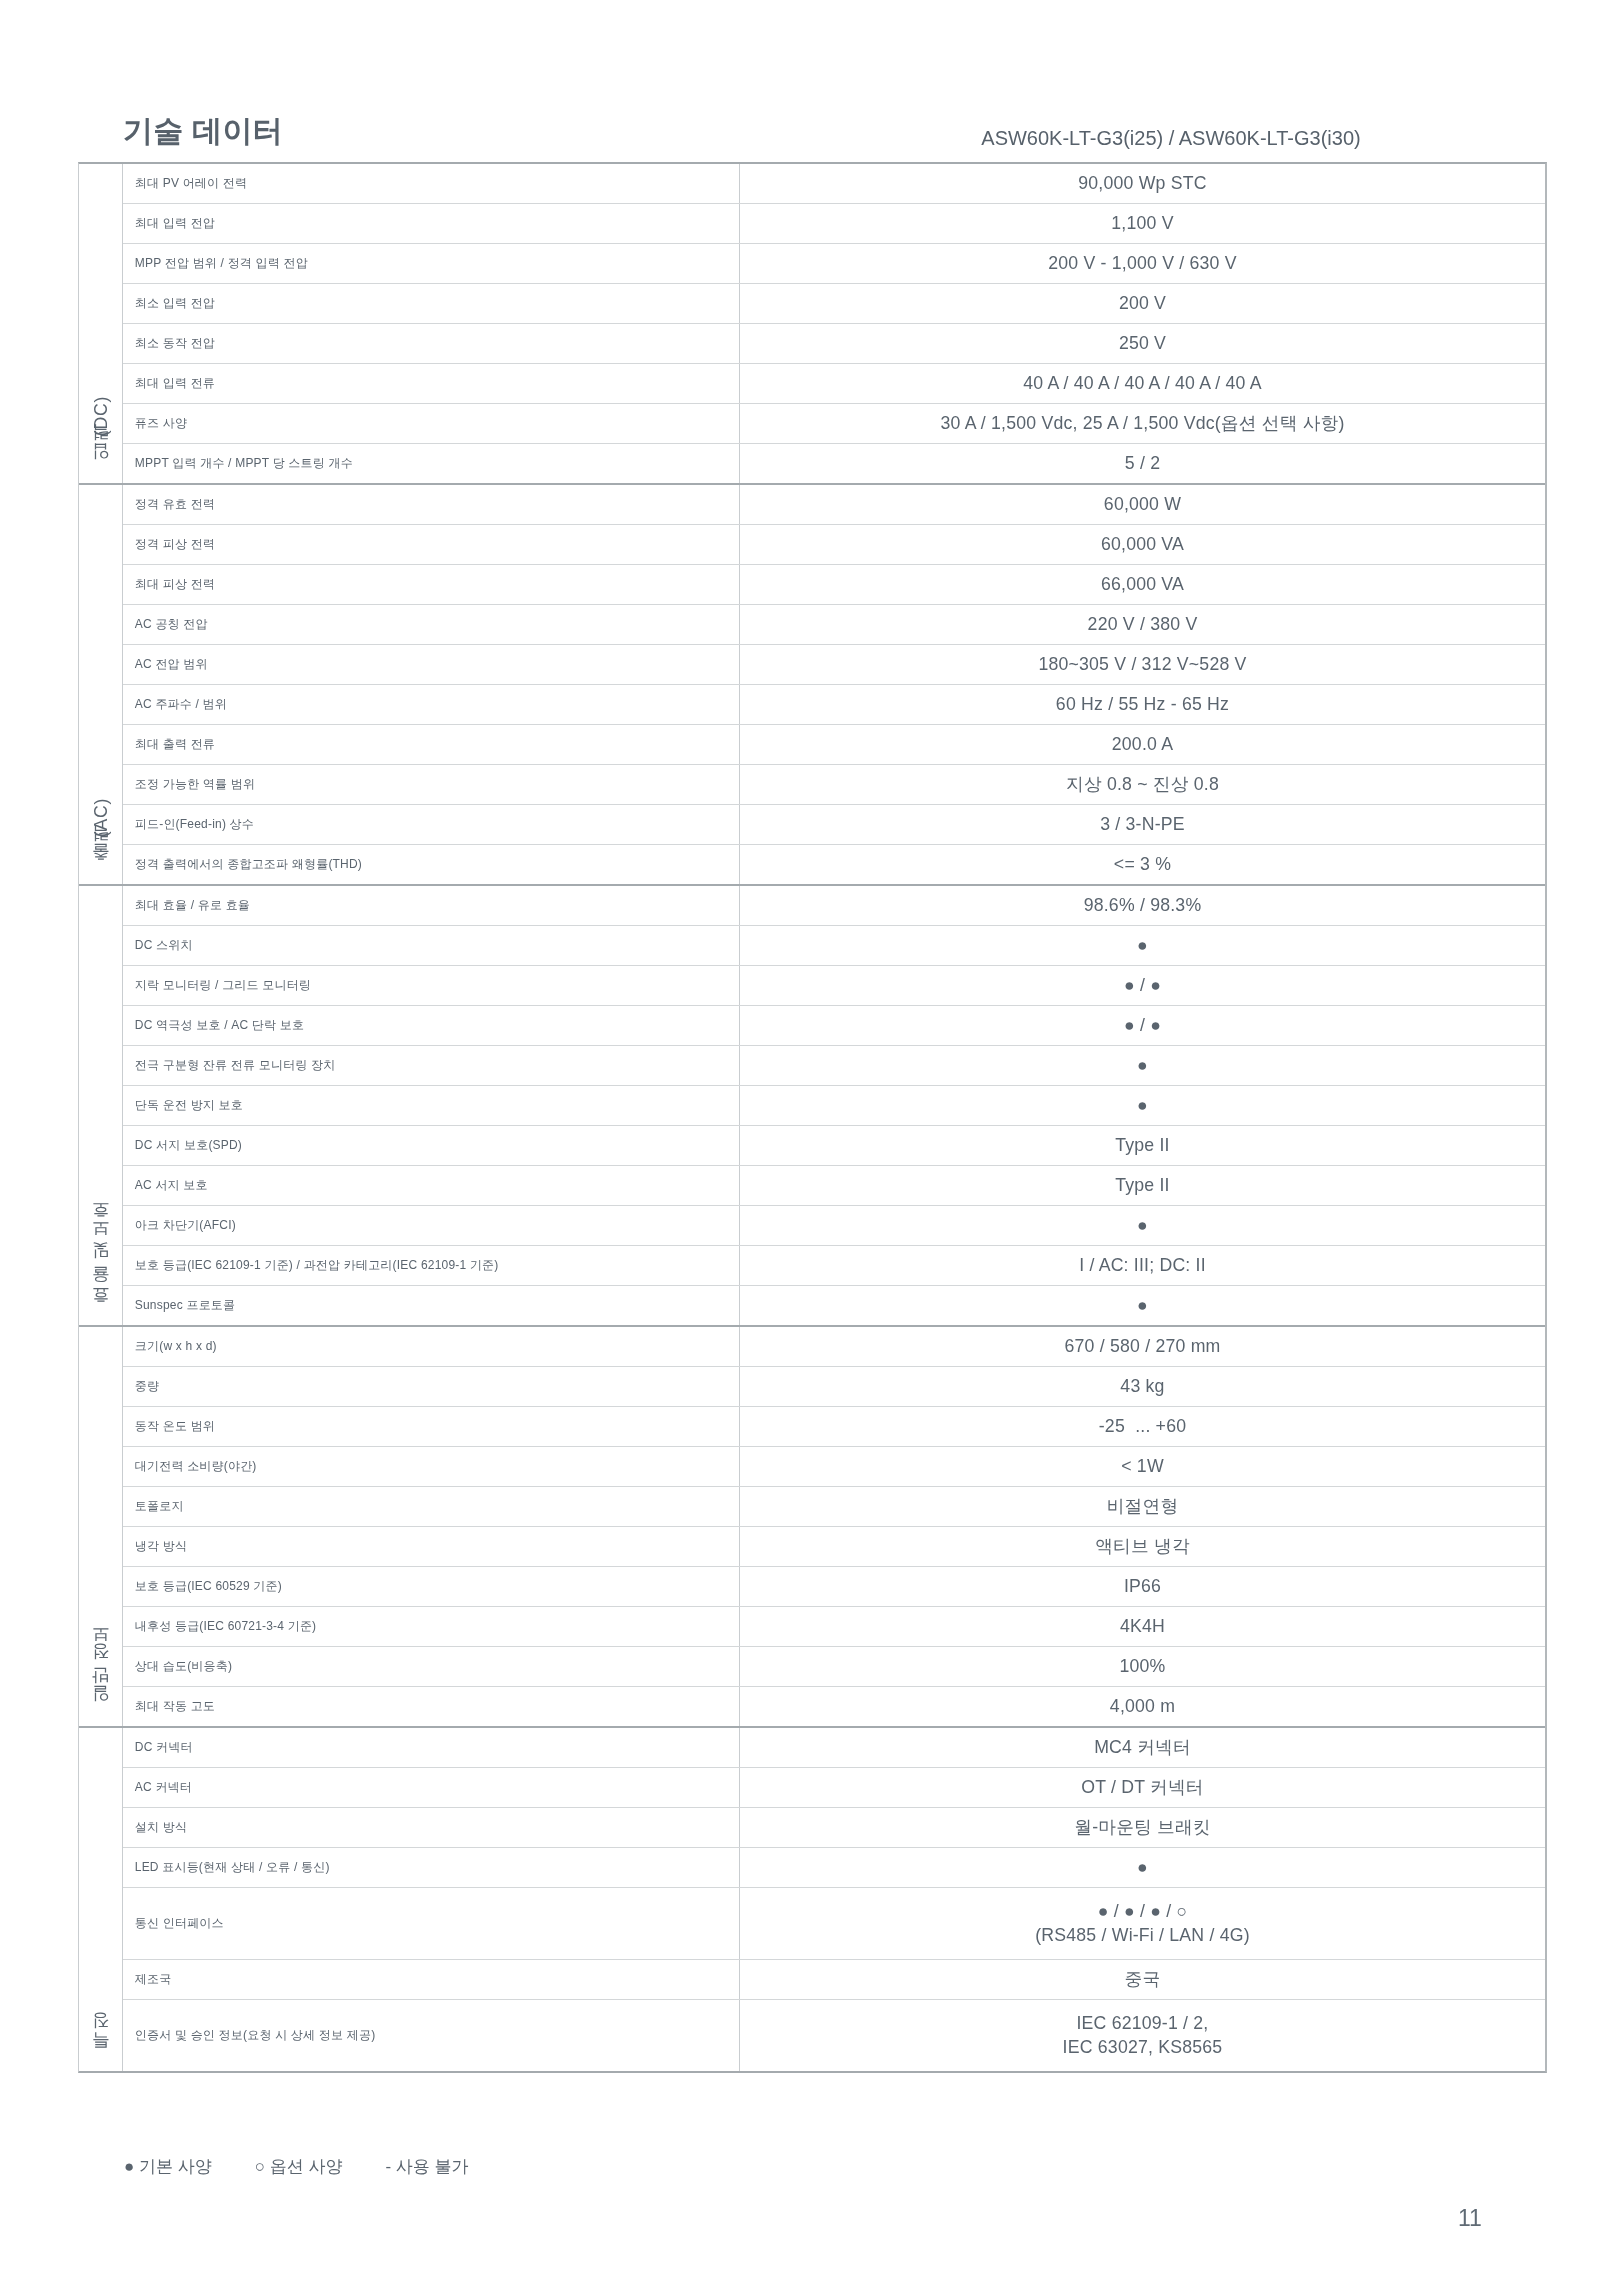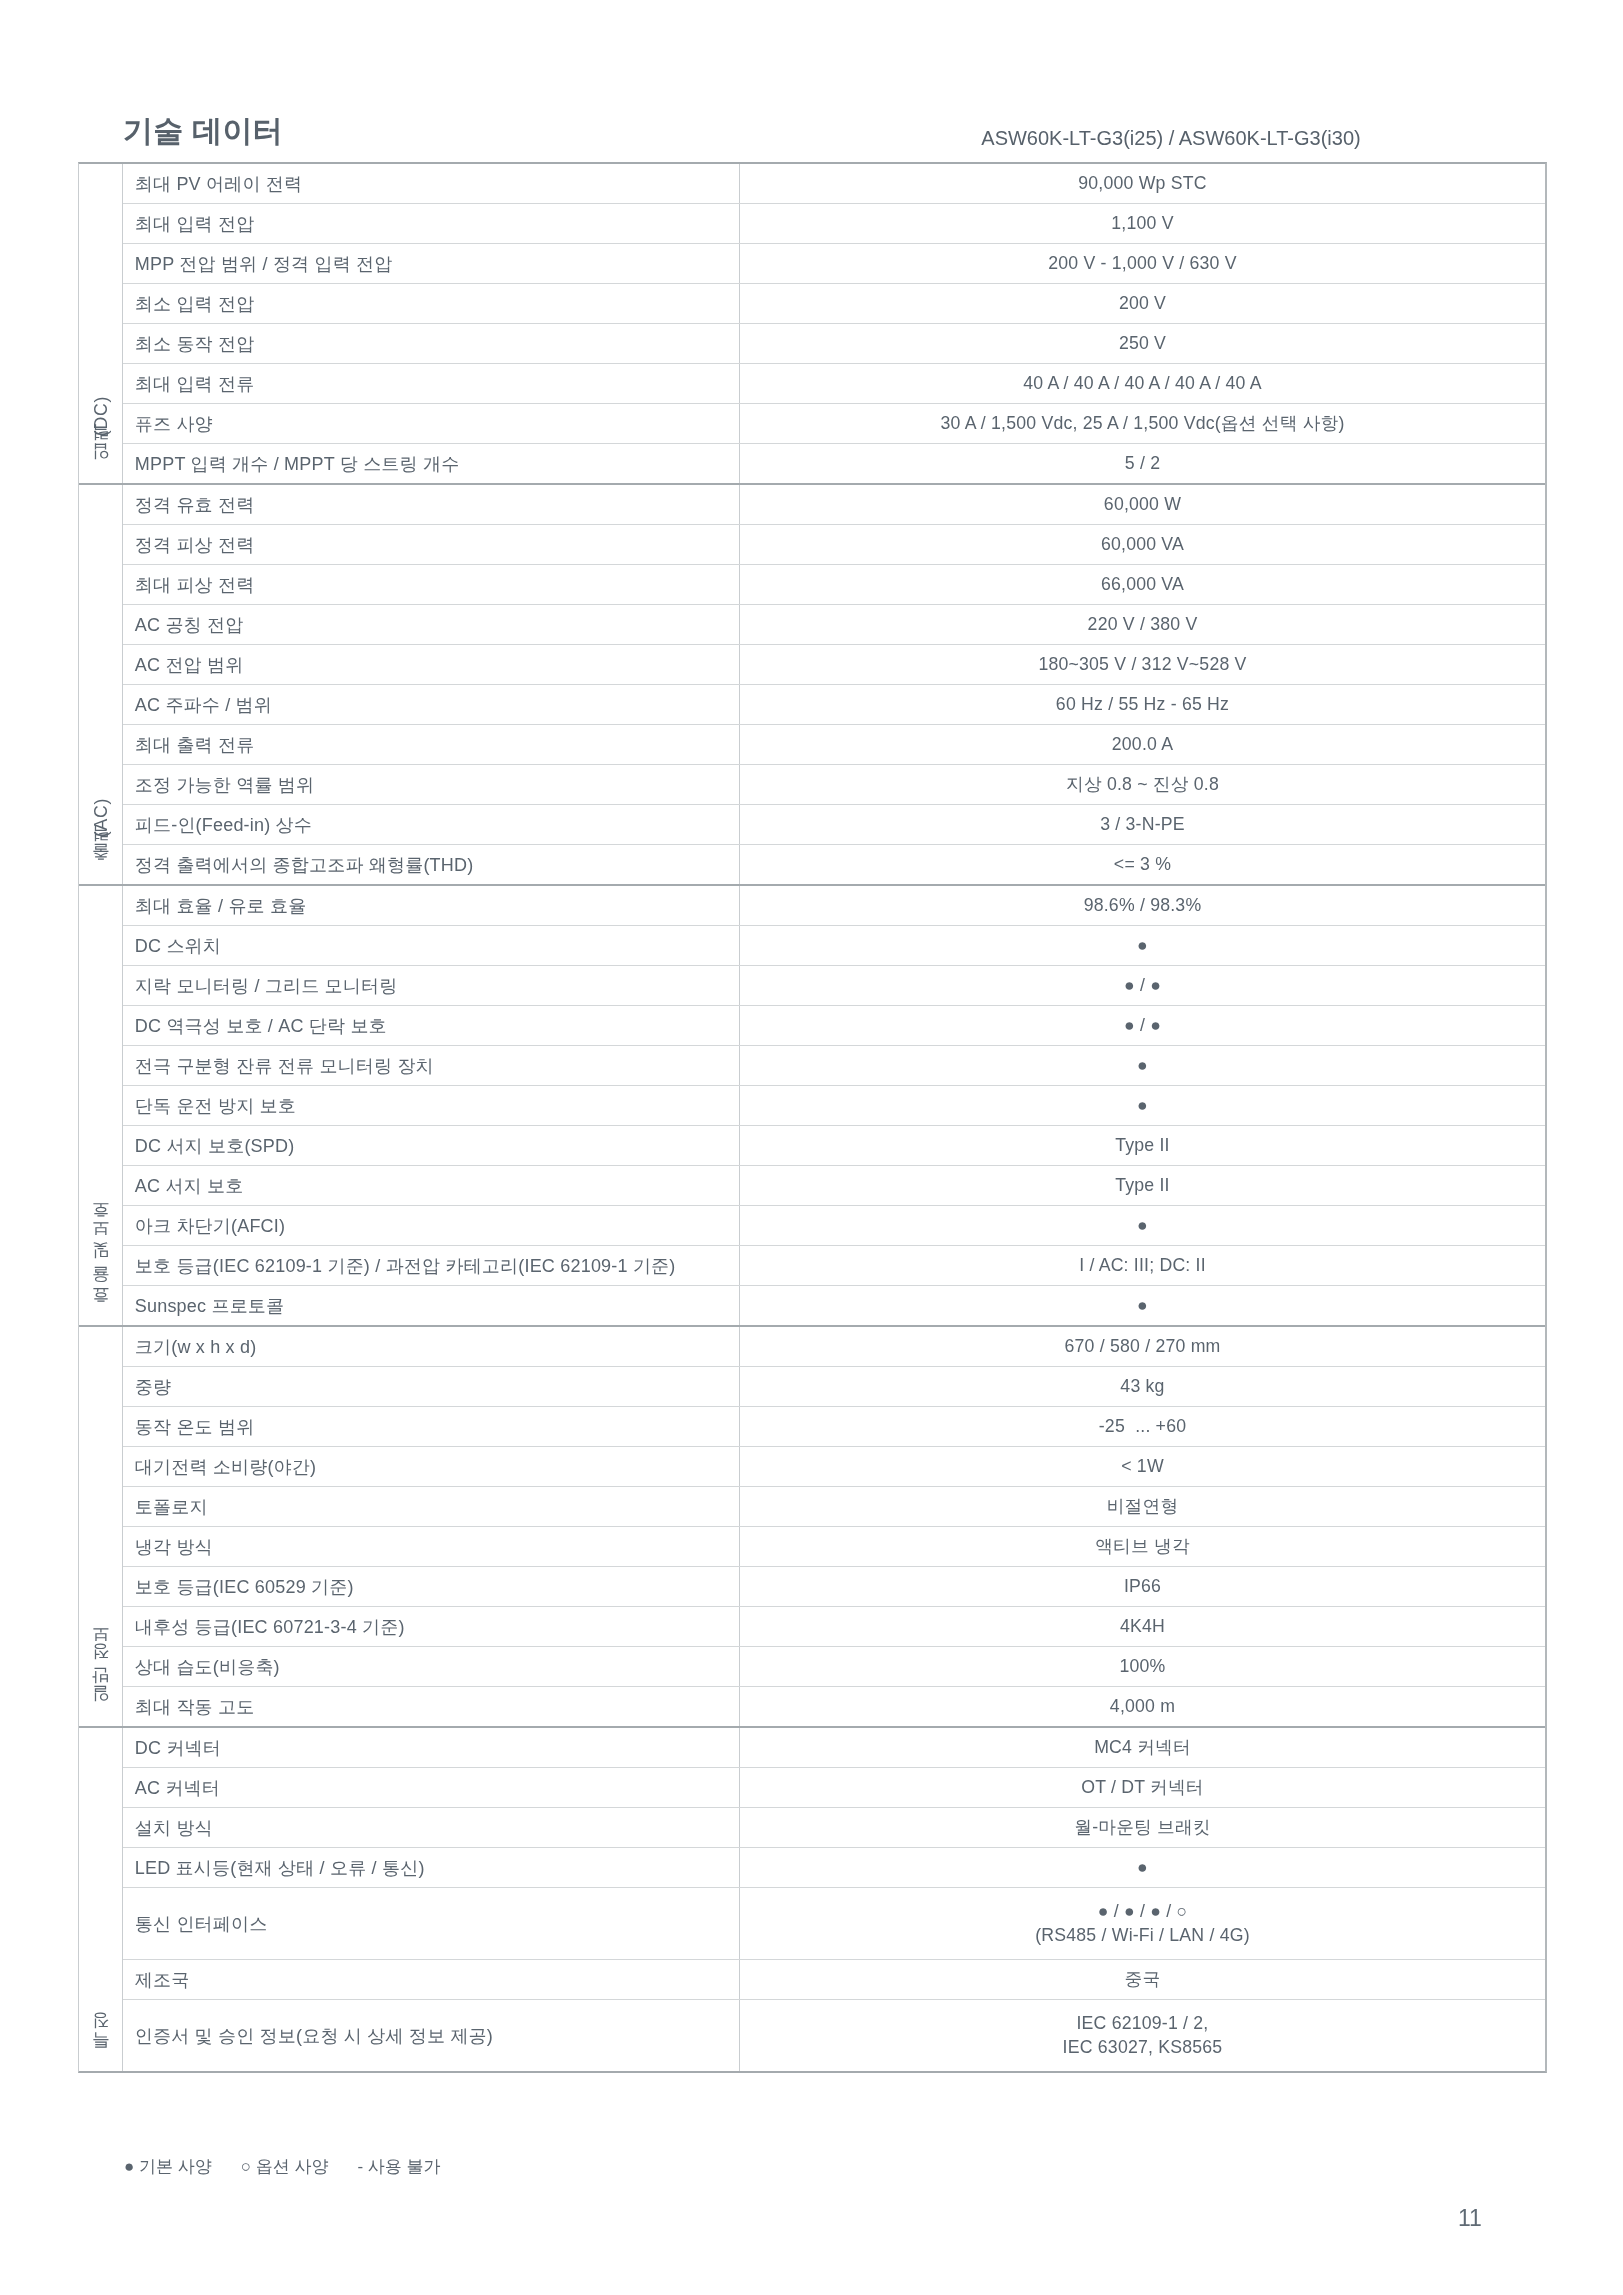--- a/index.html
+++ b/index.html
@@ -85,21 +85,21 @@
   }
   .row:last-child {
     border-bottom: none;
   }
   .cell-param {
     flex: 0 0 616px;
     box-sizing: border-box;
     display: flex;
     align-items: center;
     padding-left: 11.8px;
-    font-size: 18px;
+    font-size: 12px;
     letter-spacing: 0.2px;
     text-align: right;
   }
   .cell-value {
     flex: 1;
     border-left: 1.3px solid #c9cdd0;
     display: flex;
     flex-direction: column;
     align-items: center;
     justify-content: center;
@@ -107,21 +107,21 @@
     font-size: 17.7px;
     line-height: 1.35;
     letter-spacing: 0.2px;
     white-space: pre-wrap;
   }
   .legend {
     position: absolute;
     left: 124px;
     top: 2155px;
     display: flex;
-    gap: 29px;
+    gap: 43px;
     font-size: 17px;
     color: #5a646e;
   }
   .page-number {
     position: absolute;
     left: 1458px;
     top: 2205px;
     font-size: 23px;
     font-weight: 500;
     color: #5f6a74;

